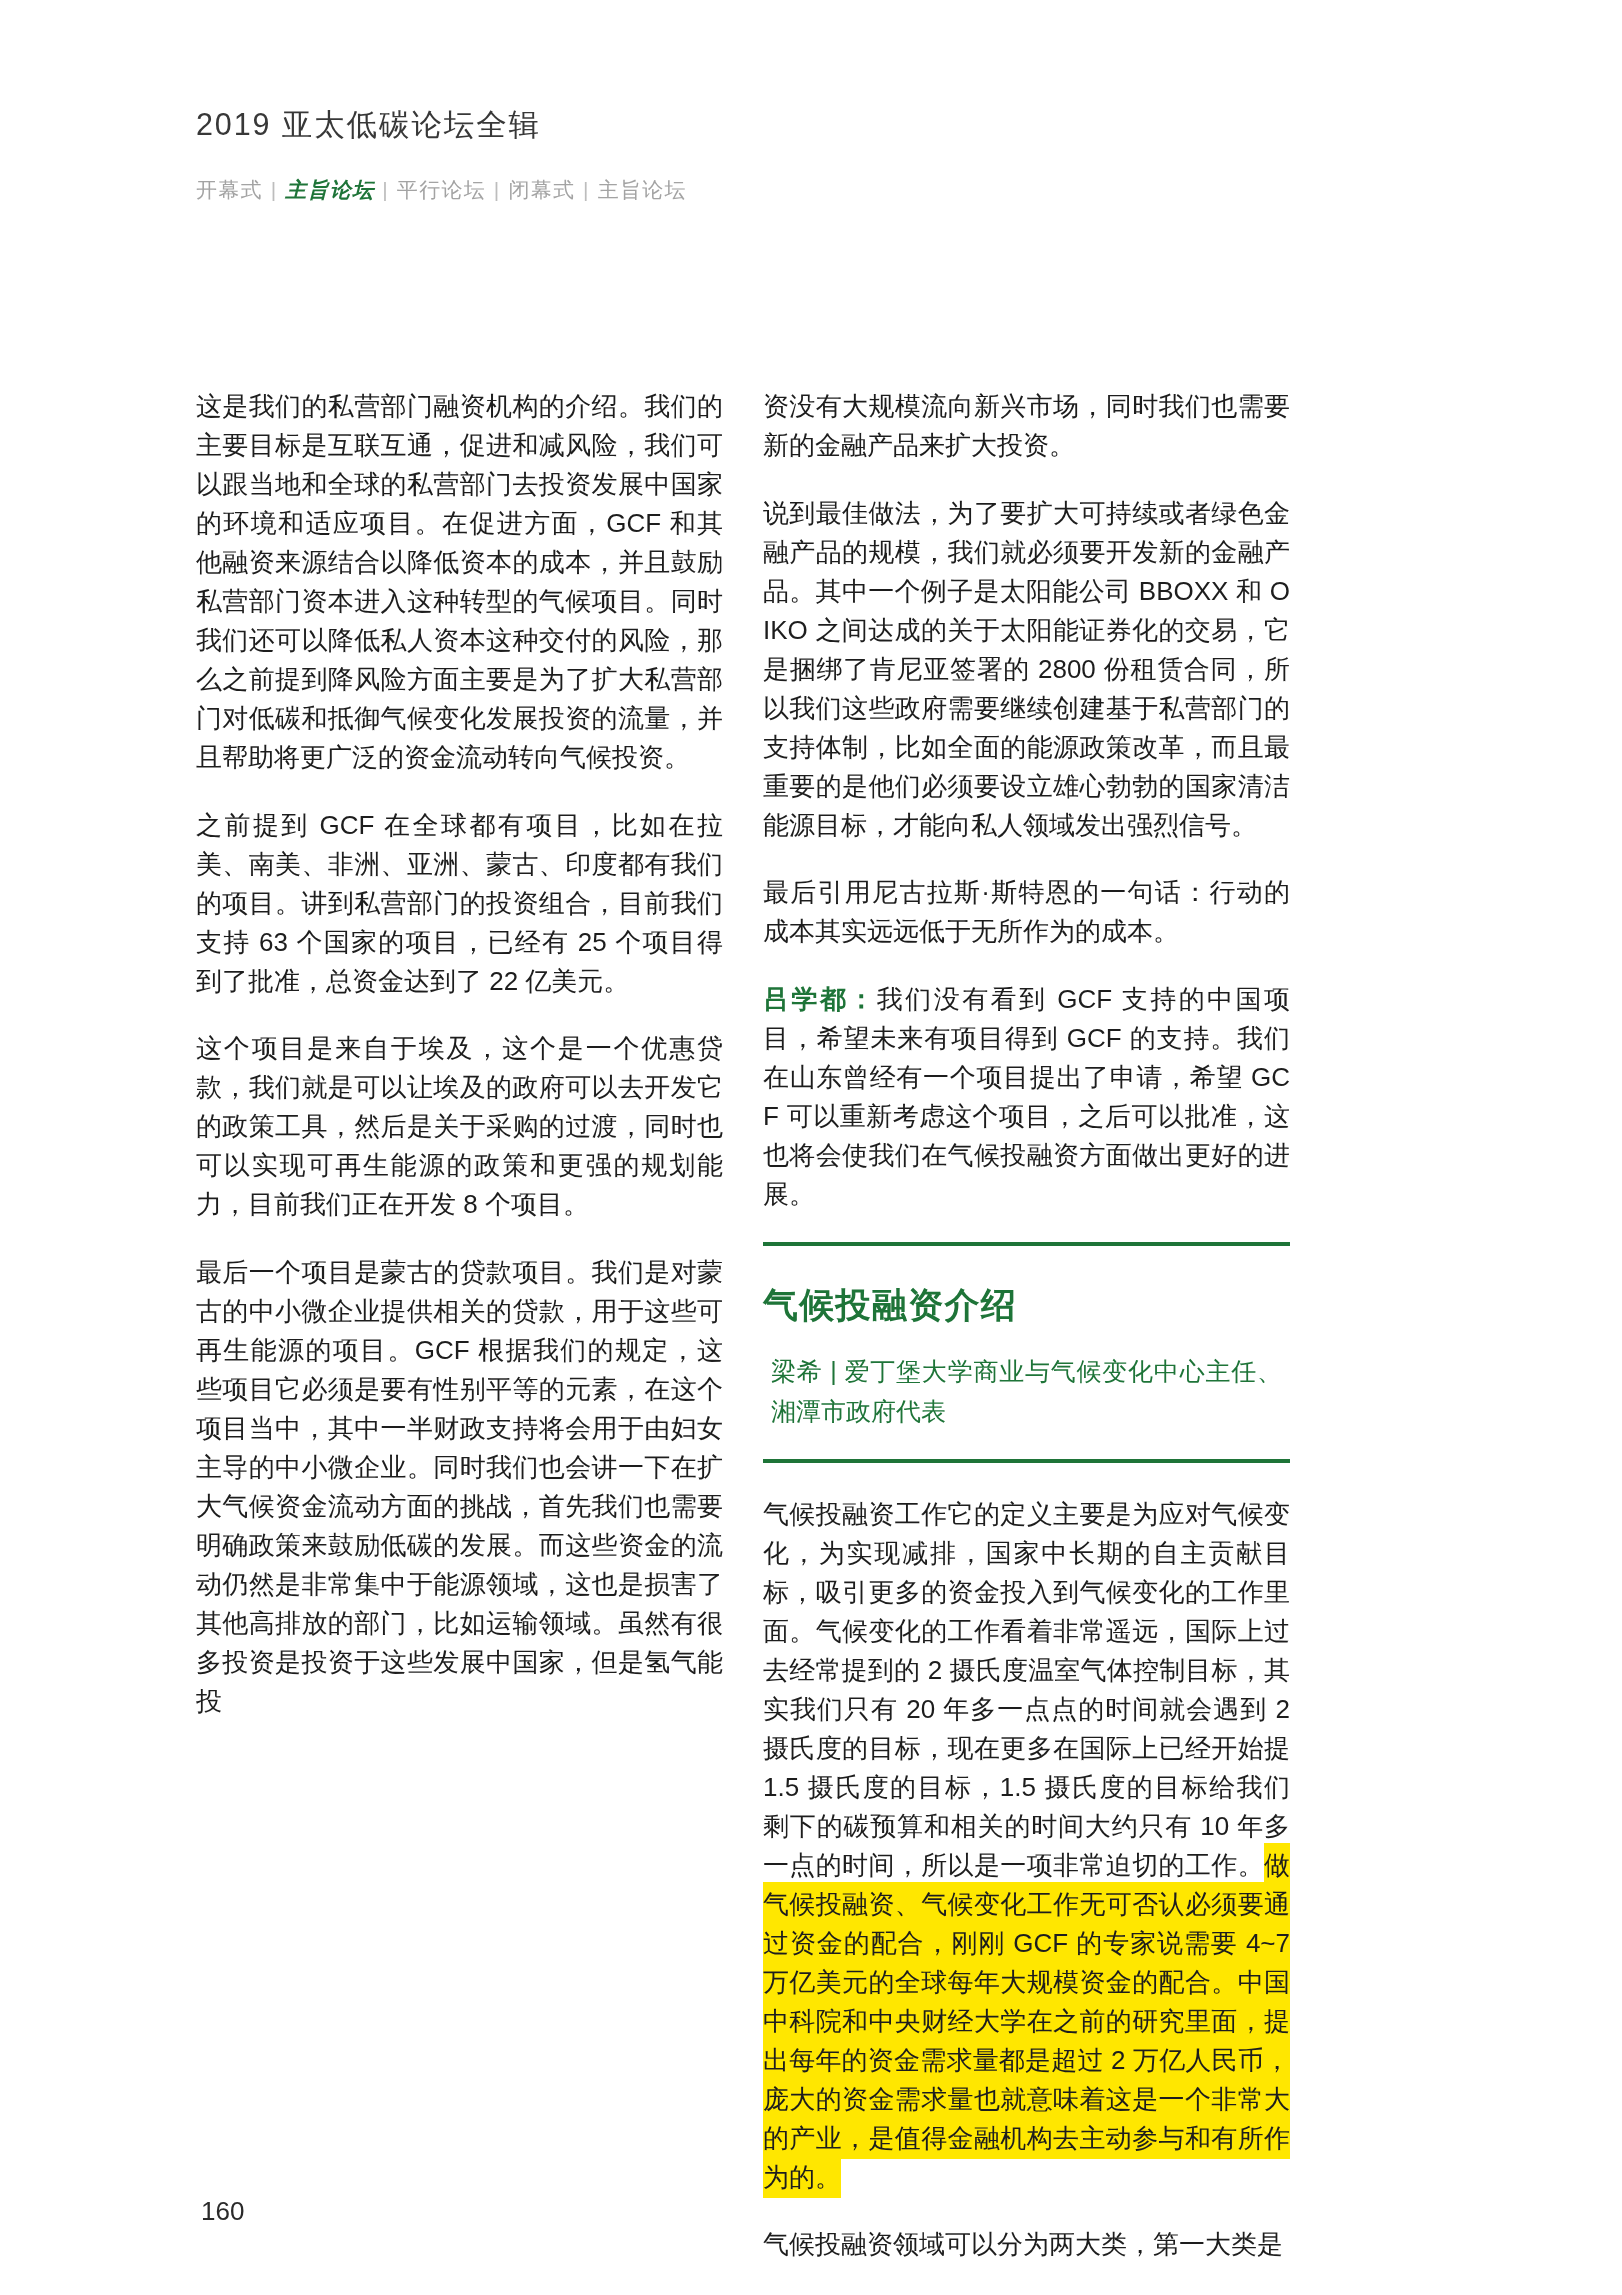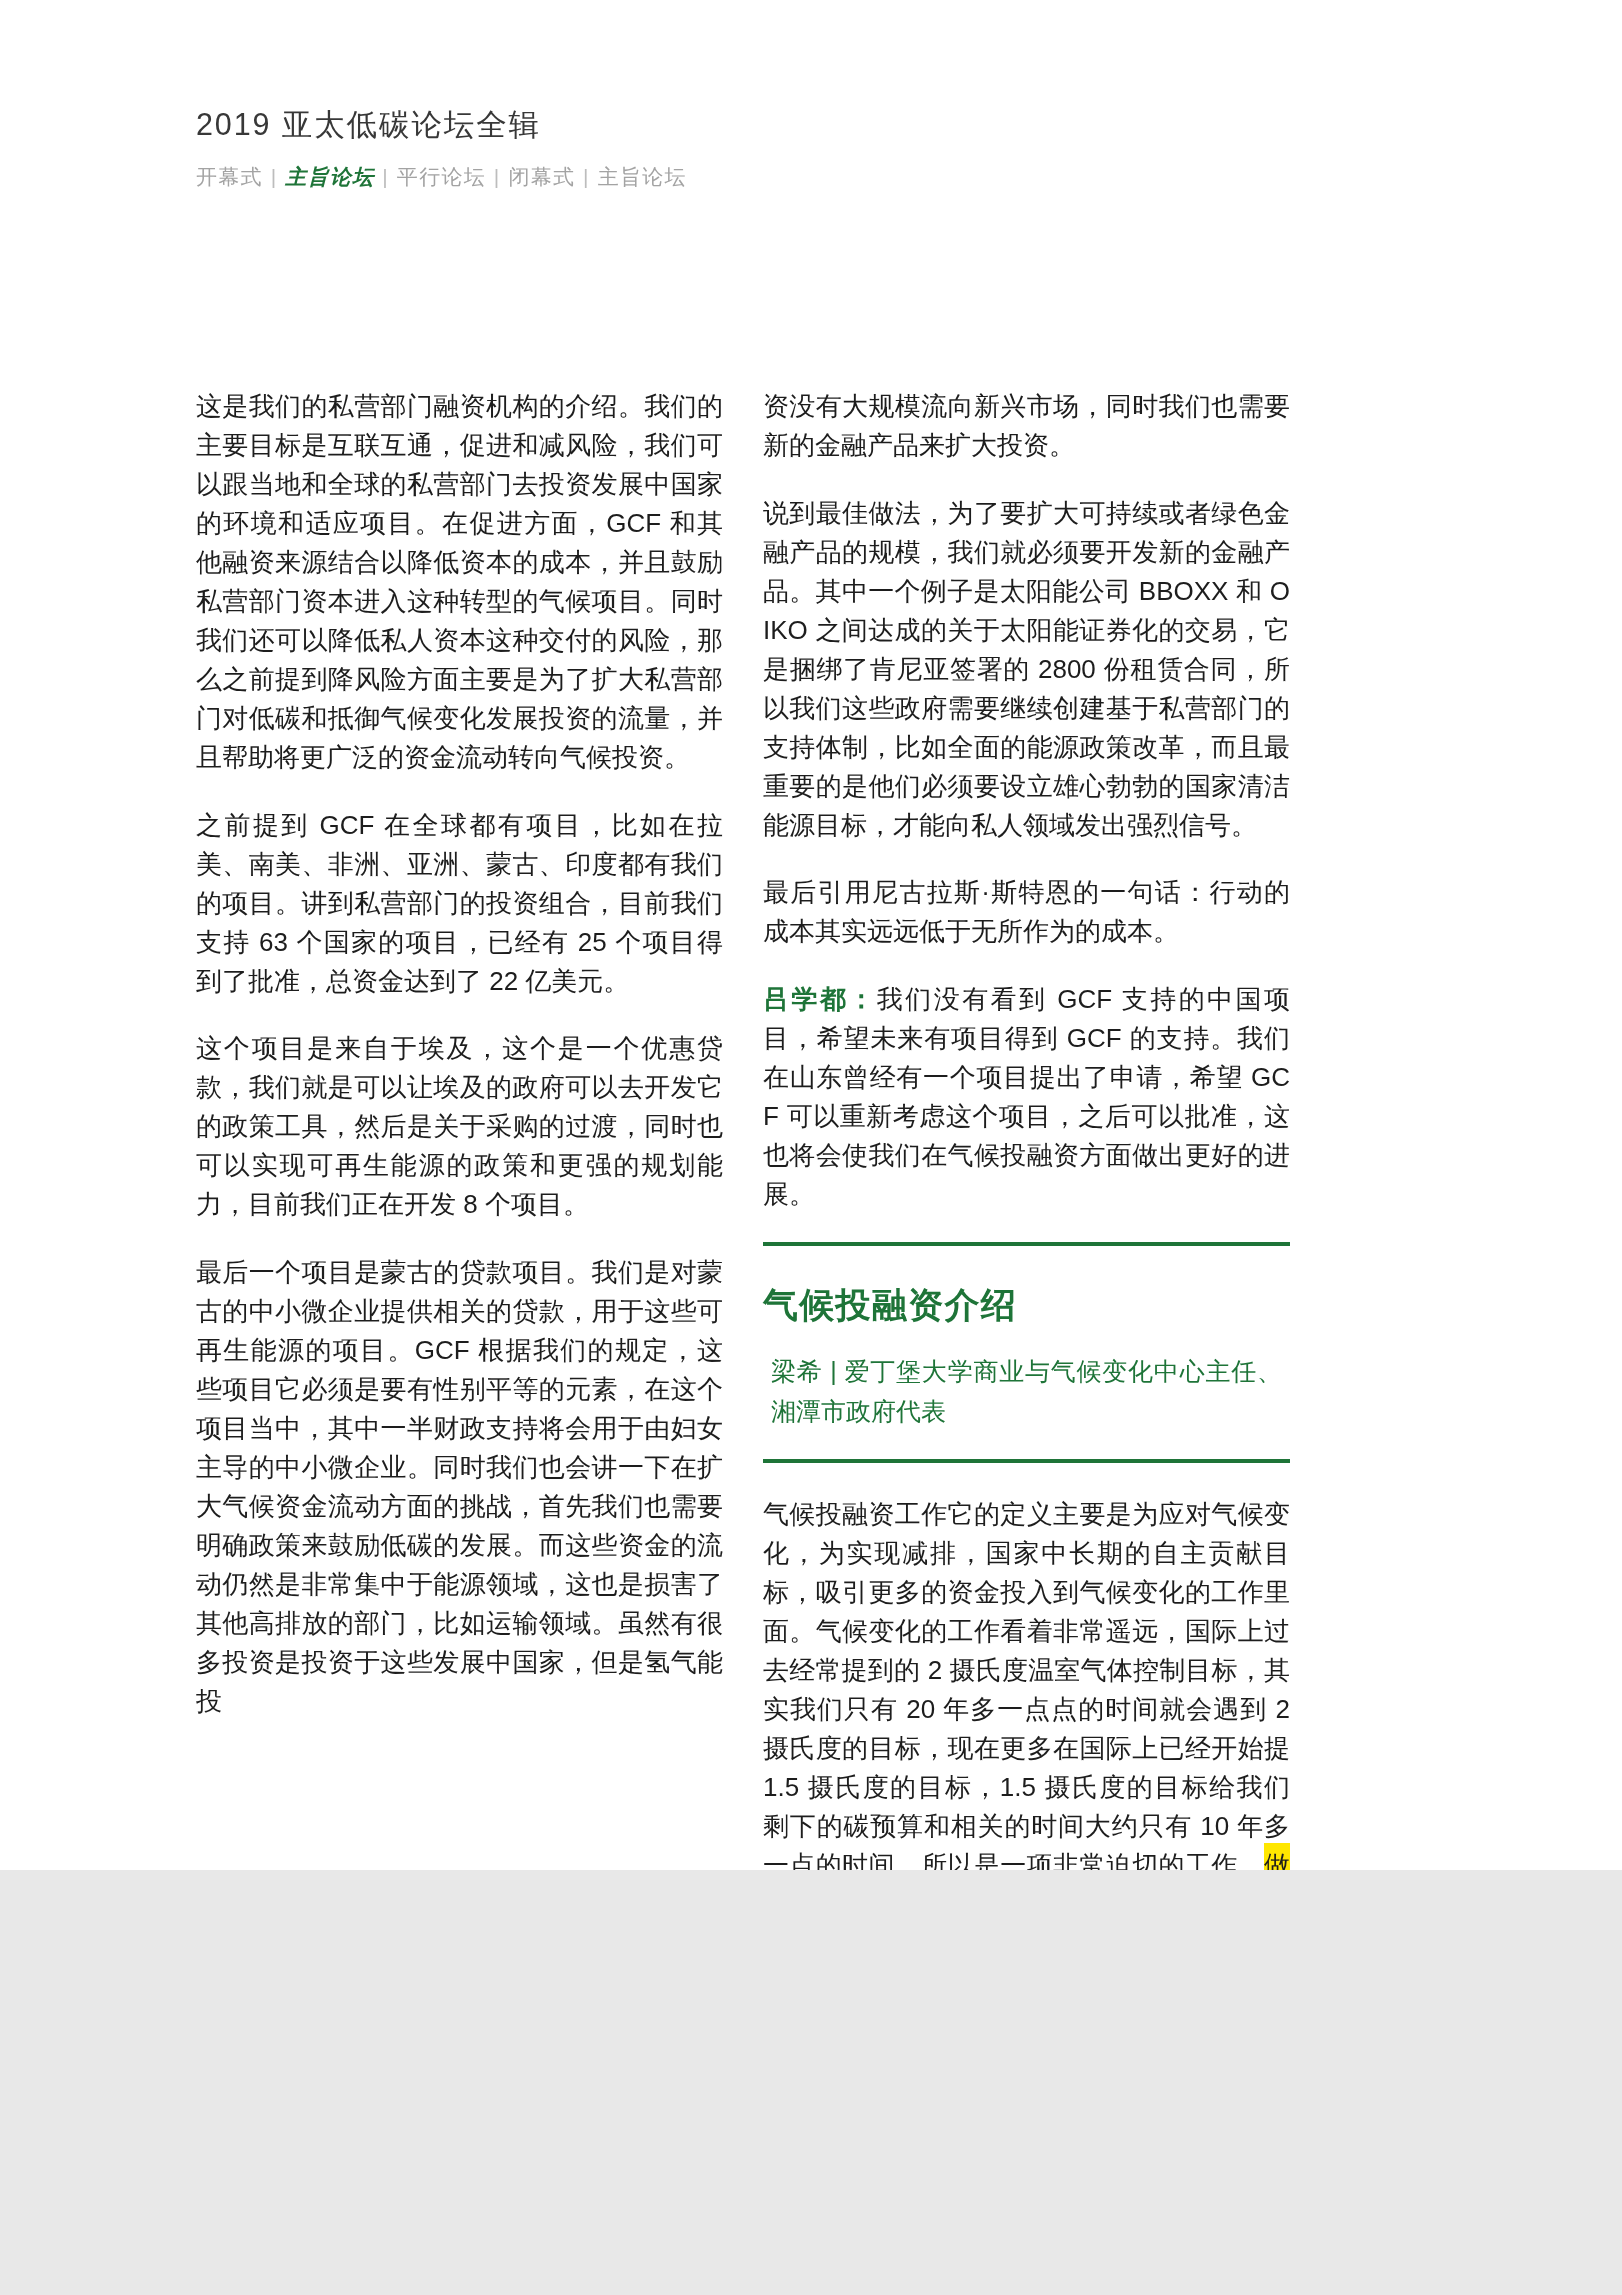--- a/index.html
+++ b/index.html
@@ -1,37 +1,37 @@
 <!DOCTYPE html>
 <html style="--green: #1e7438; --yellow: #ffe700;font-size:10.4px"><head>
 <meta charset="utf-8">
 <style>
   html, body { margin: 0; padding: 0; background: #e8e8e8; }
   .page {
     position: relative;
     width: 1623px;
-    height: 1870px;
+    height: 2295px;
     margin: 0 auto;
     background: #ffffff;
     font-family: "Liberation Sans", sans-serif;
     color: #1d1d1d;
     overflow: hidden;
   }
 
   
   .header { position: absolute; left: 196px; top: 105px; width: 1104px; }
   .title {
     margin: 0;
     font-size: 30.5px;
     font-weight: 400;
     letter-spacing: 1.9px;
     color: #383838;
   }
   .nav {
-    margin-top: 17px;
+    margin-top: 30px;
     display: flex;
     align-items: center;
     font-size: 21px;
     color: #a3a3a3;
     letter-spacing: 1.3px;
   }
   .nav .sep { color: #bdbdbd; margin: 0 7.8px; font-weight: 300; }
   .nav .active { color: var(--green, #1e7438); font-weight: 700; font-style: italic; }
 
   

